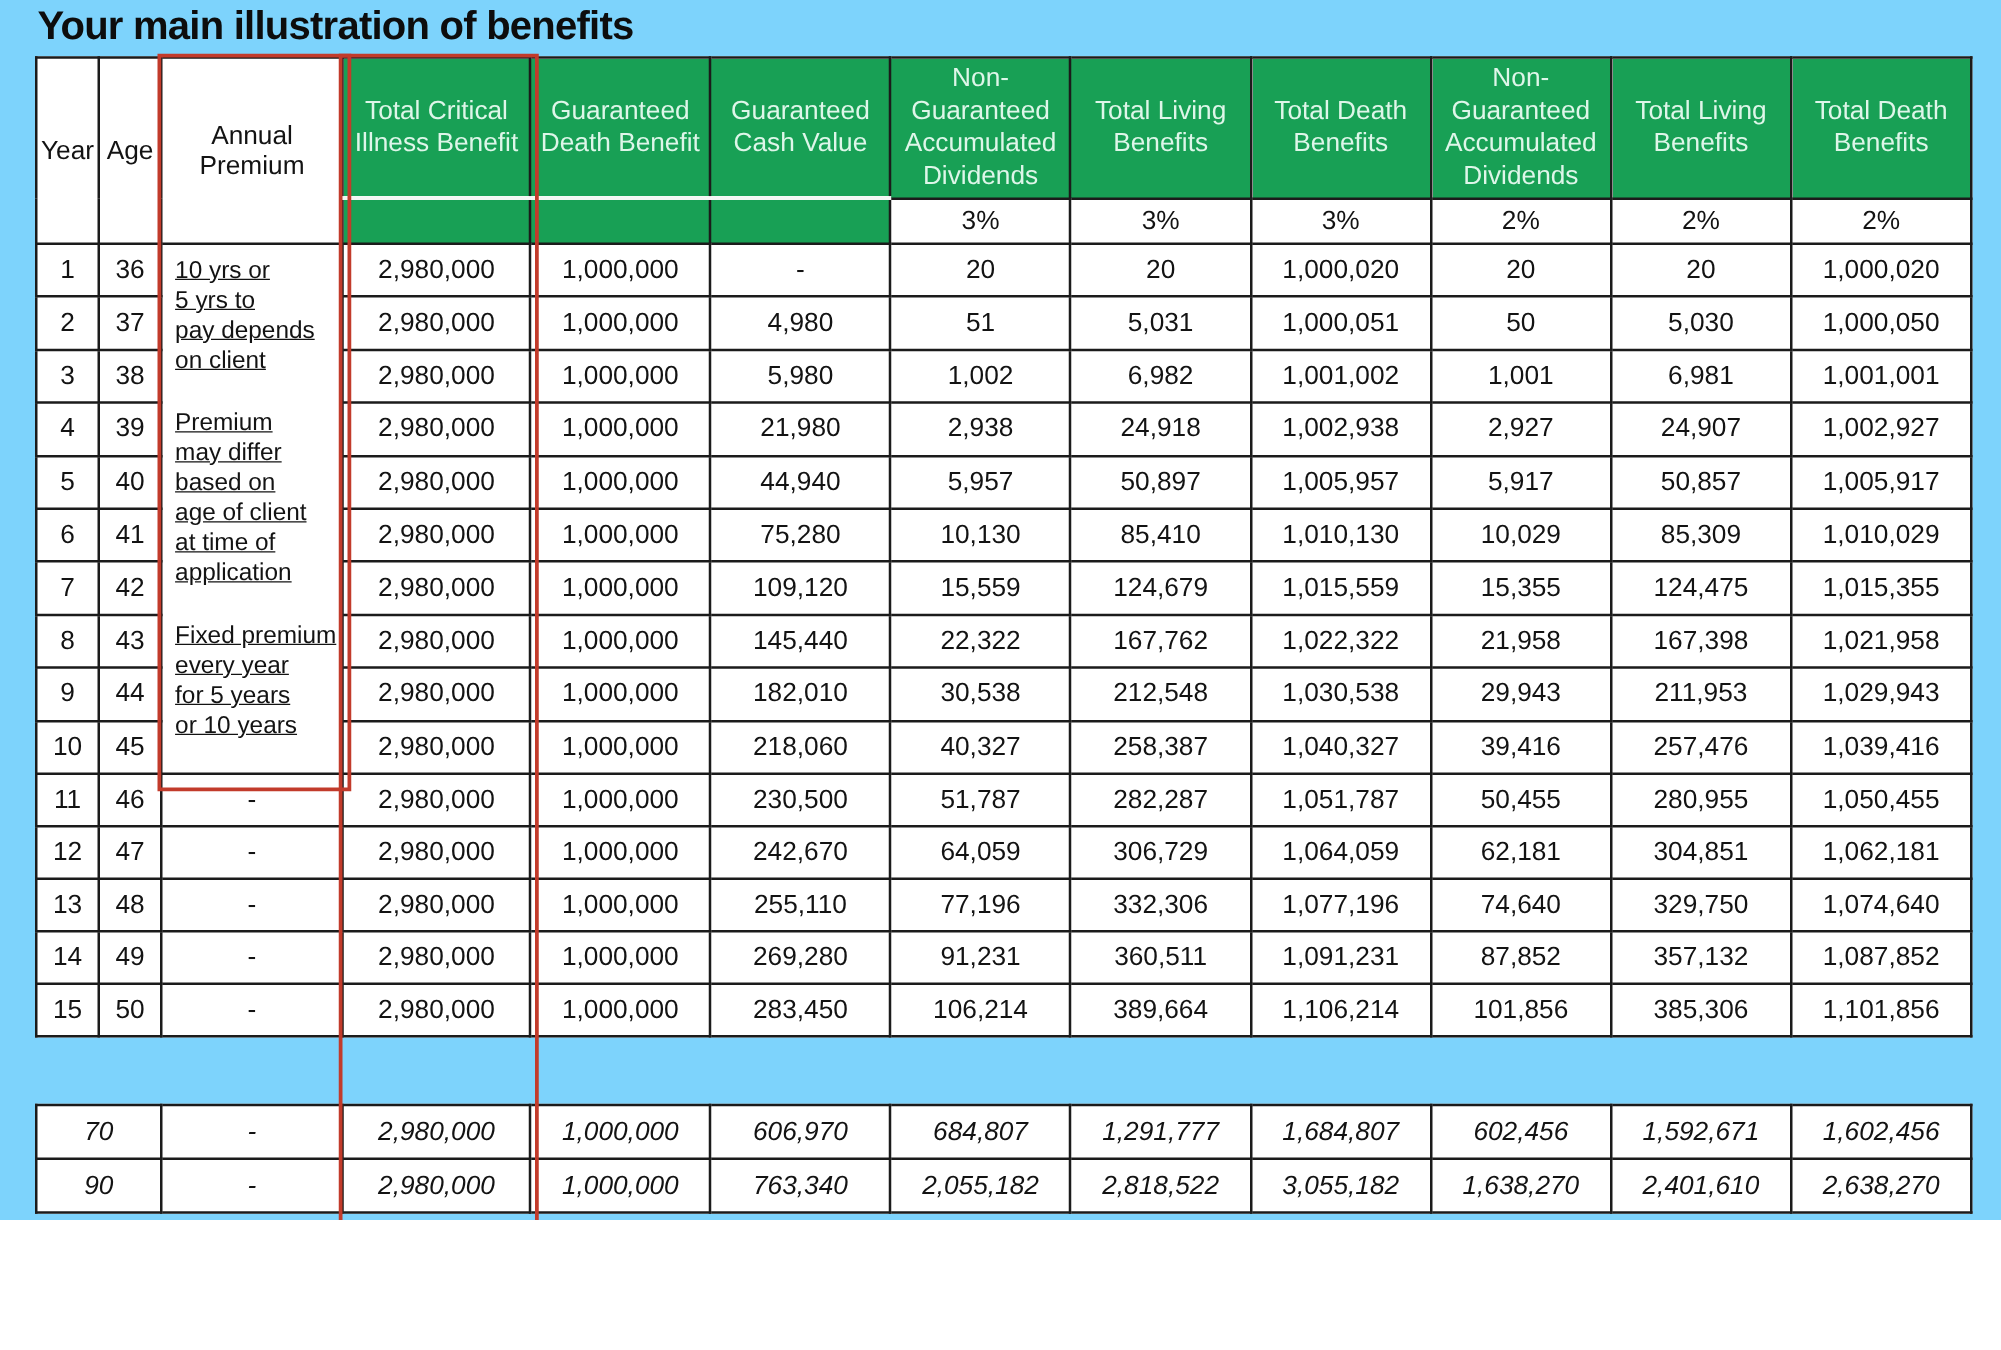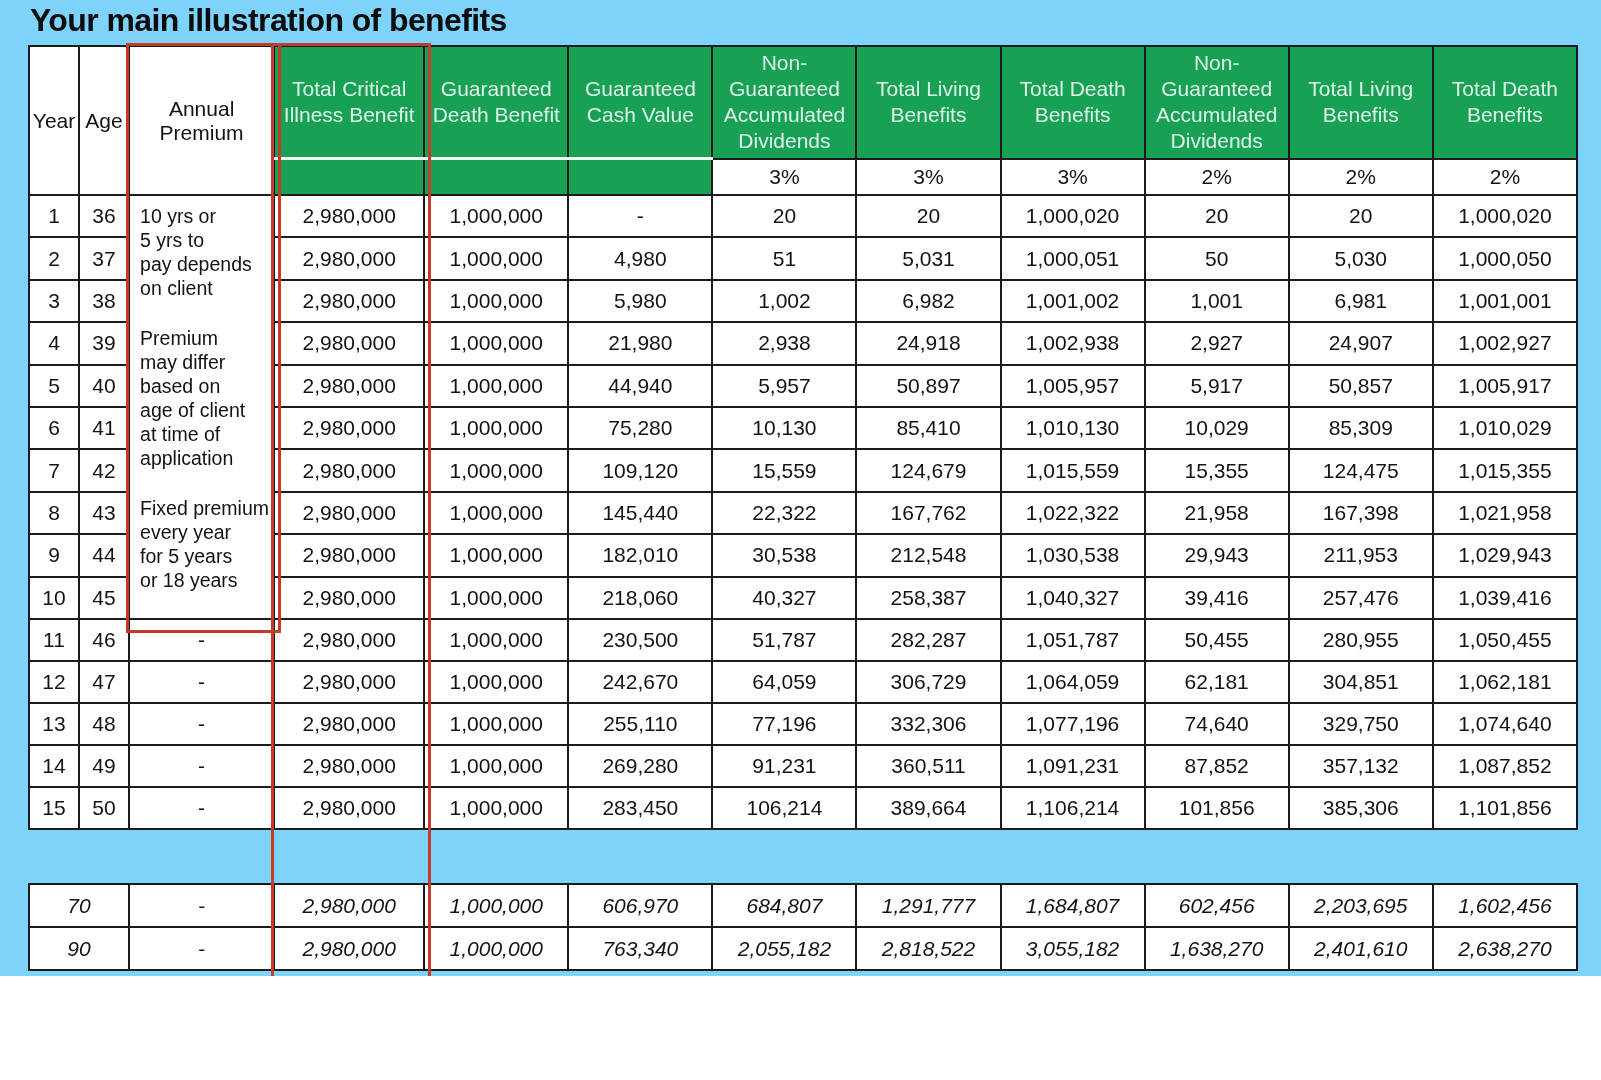--- a/index.html
+++ b/index.html
@@ -24,21 +24,21 @@
   }
   tr.rate-row th{height:34px;}
   th.gsub{background:#18a055;border-top:3px solid #f2f7f4;}
   th.rate{background:#fff;font-size:21px;text-align:center;vertical-align:middle;}
   td.num,td.idx{font-size:21px;text-align:center;vertical-align:middle;height:40px;}
   .attained-table td.num,.attained-table td.idx{height:41px;}
   td.note-cell{
     vertical-align:top;text-align:left;font-size:19.5px;line-height:24px;
     padding:8px 2px 0 10px;
   }
-  td.note-cell p{margin:0 0 26px 0;white-space:pre-line;}
+  td.note-cell p{margin:0 0 26px 0;white-space:pre-line;text-decoration:underline;}
   .attained-label{
     position:absolute;left:38px;top:845px;font-size:22px;color:#131313;margin-top:44px;
   }
   .overlay{position:absolute;border:3px solid #c23b2b;pointer-events:none;background:transparent;}
   .premium-box{left:126px;top:43px;width:149px;height:584px;}
   .tci-box{left:271px;top:43px;width:154px;height:1016px;}
 </style>
 </head>
 <body>
 
@@ -105,21 +105,21 @@
 on client</p>
             <p>Premium
 may differ
 based on
 age of client
 at time of
 application</p>
             <p>Fixed premium
 every year
 for 5 years
-or 18 years</p>
+or 10 years</p>
           </td>
           <td class="num">2,980,000</td>
           <td class="num">1,000,000</td>
           <td class="num">-</td>
           <td class="num">20</td>
           <td class="num">20</td>
           <td class="num">1,000,020</td>
           <td class="num">20</td>
           <td class="num">20</td>
           <td class="num">1,000,020</td>
@@ -334,21 +334,21 @@
         <tr>
           <td class="idx">70</td>
           <td class="num">-</td>
           <td class="num">2,980,000</td>
           <td class="num">1,000,000</td>
           <td class="num">606,970</td>
           <td class="num">684,807</td>
           <td class="num">1,291,777</td>
           <td class="num">1,684,807</td>
           <td class="num">602,456</td>
-          <td class="num">2,203,695</td>
+          <td class="num">1,592,671</td>
           <td class="num">1,602,456</td>
         </tr>
         <tr>
           <td class="idx">90</td>
           <td class="num">-</td>
           <td class="num">2,980,000</td>
           <td class="num">1,000,000</td>
           <td class="num">763,340</td>
           <td class="num">2,055,182</td>
           <td class="num">2,818,522</td>

